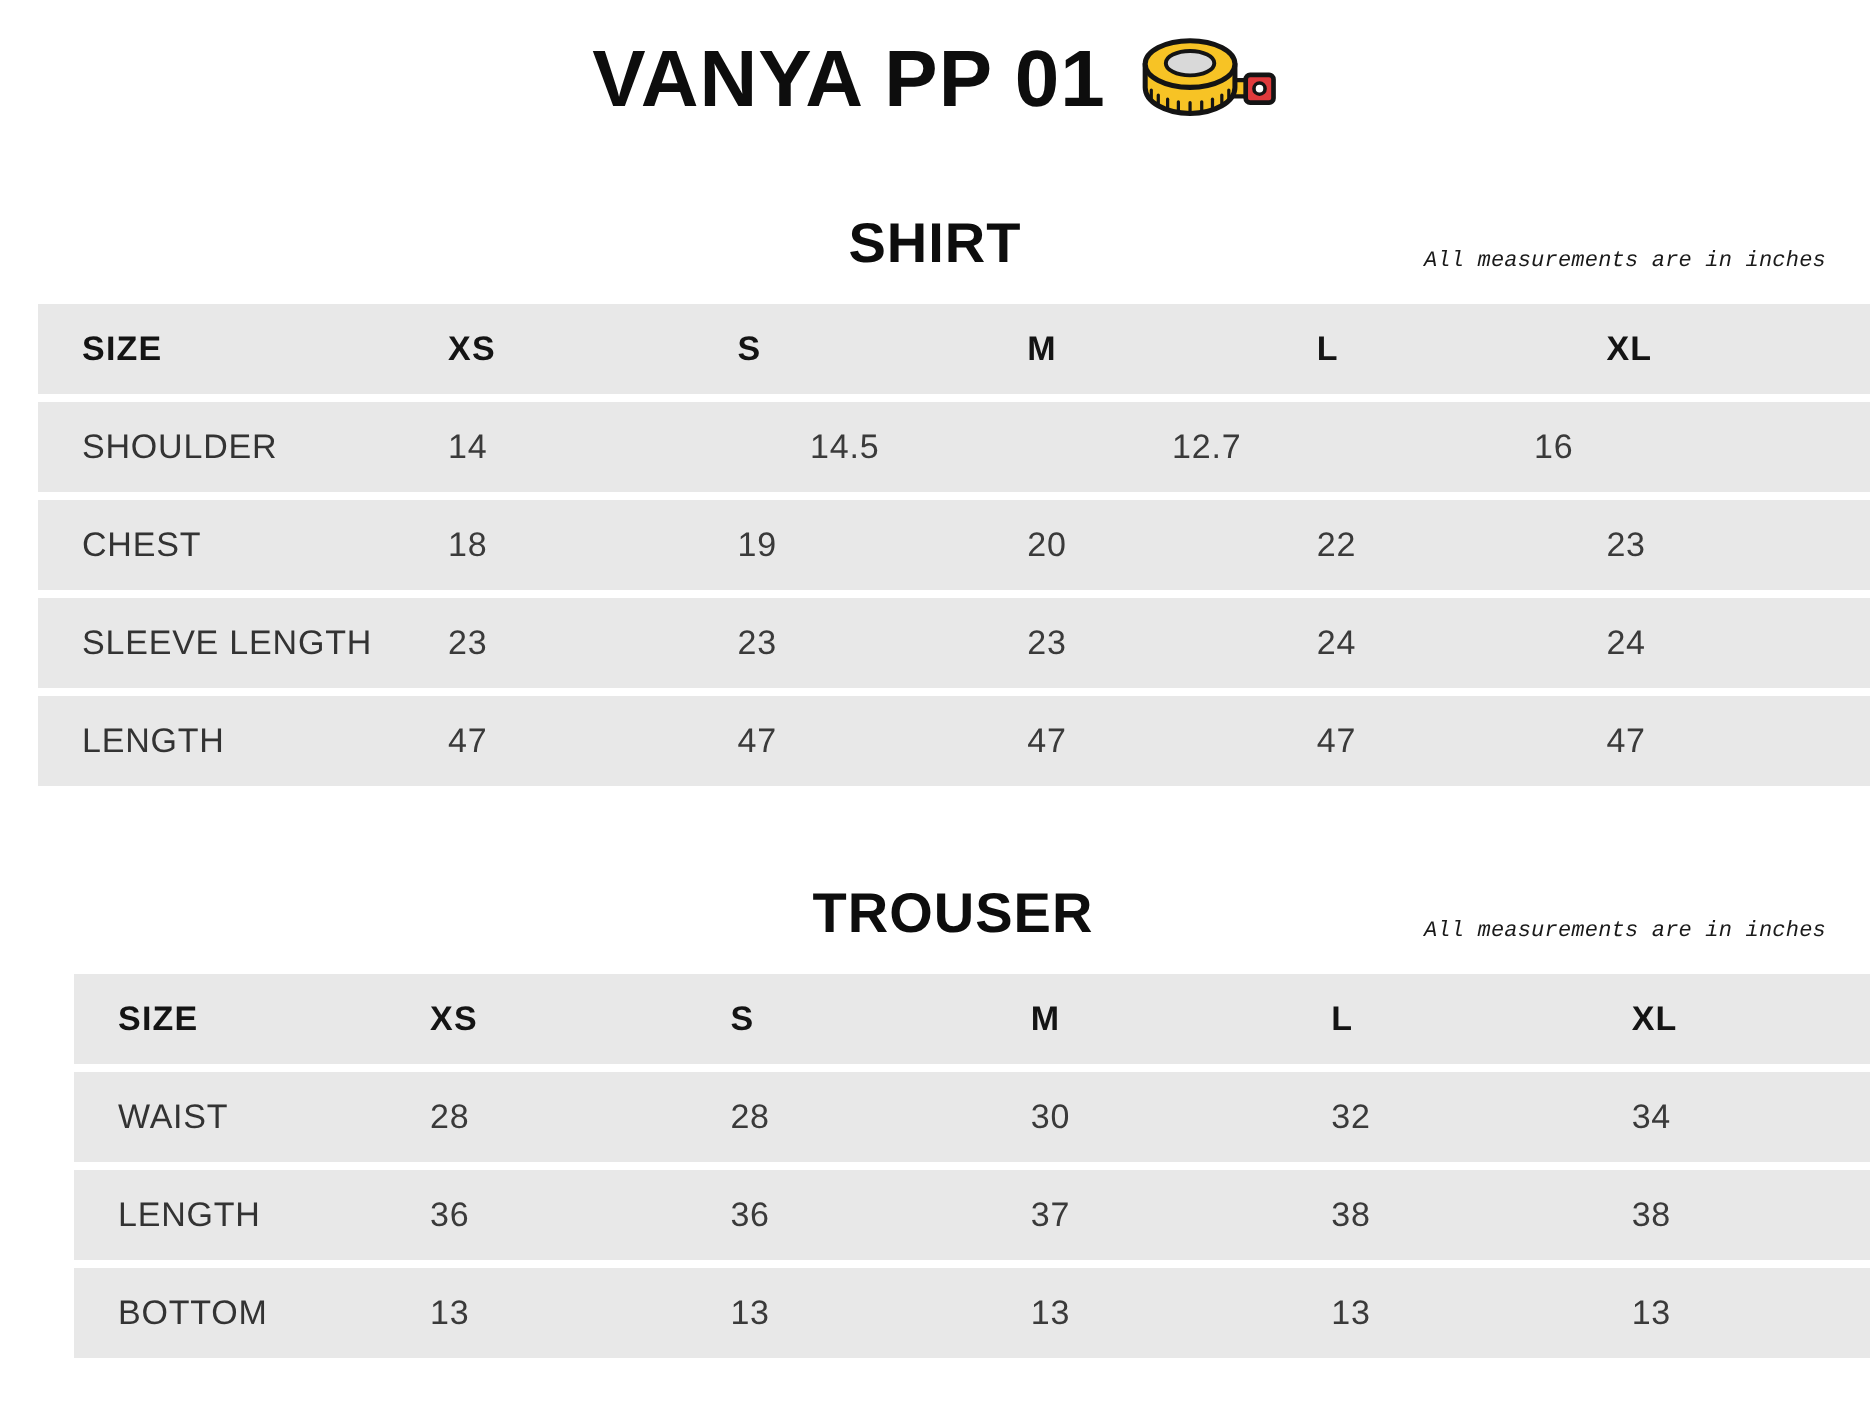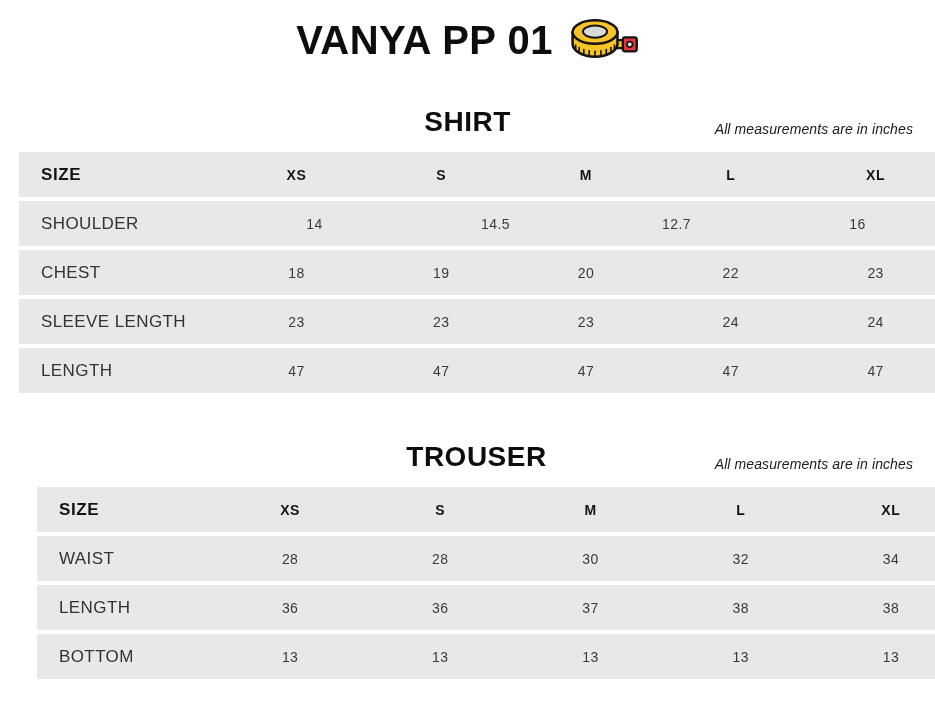--- a/index.html
+++ b/index.html
@@ -30,41 +30,42 @@
   .section-head {
     position: relative; height: 40px; margin-bottom: 10px;
     display: flex; align-items: center; justify-content: center;
   }
   .section-title {
     font-size: 28px; font-weight: 800; letter-spacing: 0.5px;
     color: #0d0d0d;
   }
   .section-note {
     position: absolute; right: 22px; bottom: 5px;
-    font-size: 14px; font-style: italic; color: #1a1a1a;
+    font-size: 11px; font-style: italic; color: #1a1a1a;
     letter-spacing: 0.1px;
+    font-family: Liberation Mono, monospace;
   }
 
   
   .size-table { width: 929px; margin-left: 19px; }
   .trow {
     display: flex; align-items: center;
     height: 45px; margin-bottom: 4px;
     background: #e8e8e8;
   }
   .trow:last-child { margin-bottom: 0; }
   .tlabel {
     padding-left: 22px; font-size: 17px; letter-spacing: 0.4px;
     color: #333333; flex: 0 0 auto;
   }
   .shirt-table .tlabel { width: 205px; }
   .trouser-table .tlabel { width: 178px; }
   .tcell {
-    flex: 1 1 0; text-align: center;
-    font-size: 14px; letter-spacing: 0.4px; color: #3a3a3a;
+    flex: 1 1 0; text-align: left;
+    font-size: 17px; letter-spacing: 0.4px; color: #3a3a3a;
   }
   .thead .tlabel, .thead .tcell {
     font-weight: 700; color: #141414; letter-spacing: 0.6px;
   }
 </style>
 </head>
 <body>
 
 <div class="page">
 

